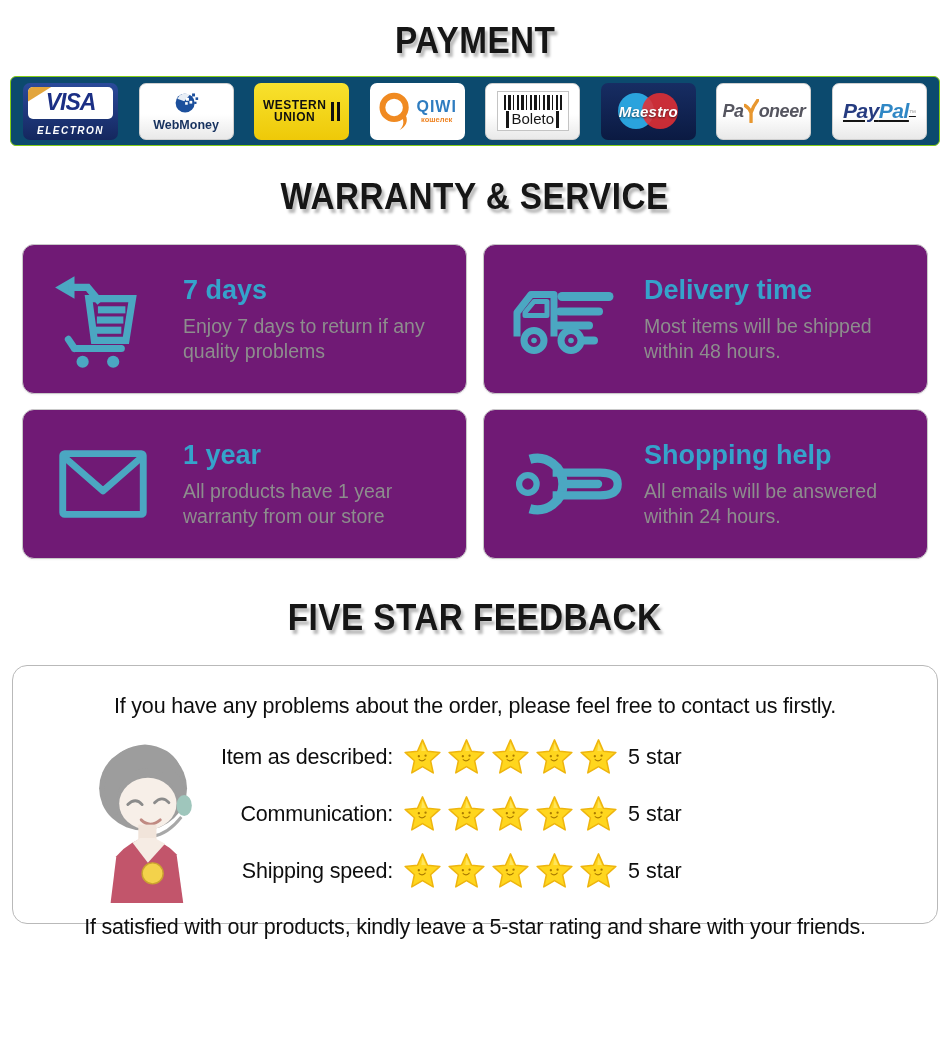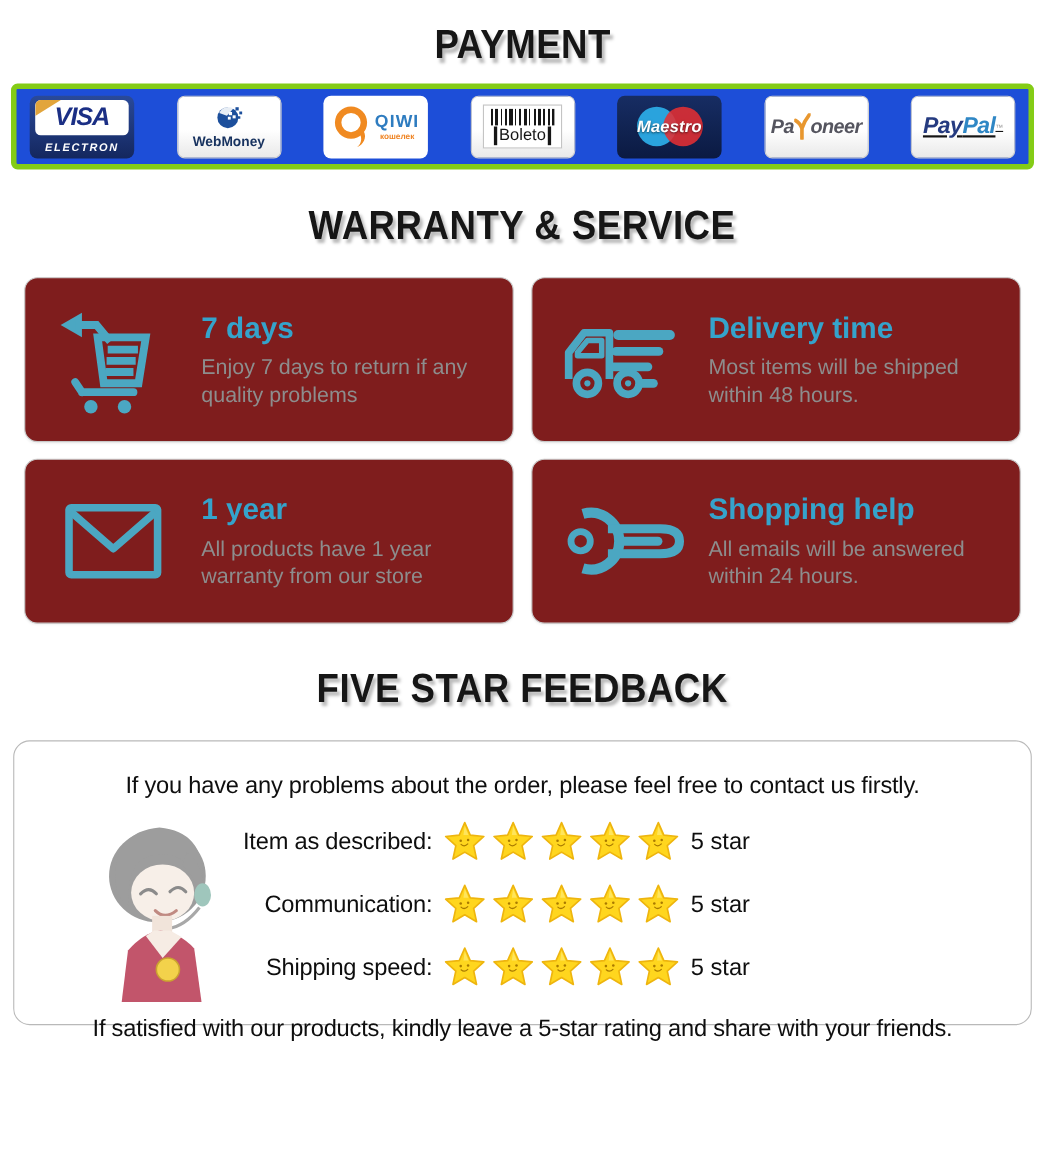--- a/index.html
+++ b/index.html
@@ -13,23 +13,23 @@
   .heading .ht{
     display:inline-block;transform:scaleX(.9);font-size:37px;letter-spacing:.5px;
     text-shadow:3px 4px 3px rgba(0,0,0,.28);white-space:nowrap;
   }
   #payment-heading{padding-top:20px;}
   #warranty-heading{margin-top:30px;}
   #feedback-heading{margin-top:38px;}
 
   
   .pay-strip{
-    margin:14px 10px 0;height:68px;border:5px solid #84cc16;border-radius:6px;
+    margin:14px 10px 0;height:68px;border:1px solid #84cc16;border-radius:6px;
     display:flex;align-items:center;justify-content:space-between;padding:0 12px;
-    background:#1d4ed8;
+    background:#0c4a6e;
   }
   .pm{
     width:95px;height:57px;border-radius:7px;position:relative;flex:0 0 auto;
     display:flex;align-items:center;justify-content:center;flex-direction:column;
     overflow:hidden;box-sizing:border-box;
   }
   .pm.bordered{border:1px solid #cfcfcf;background:linear-gradient(#ffffff 55%,#e9e9e9);}
   
   .pm-visa{background:linear-gradient(#2a4a9a,#14275e);}
   .visa-inner{position:absolute;top:4px;left:5px;right:5px;height:32px;background:#fff;border-radius:5px;
@@ -74,21 +74,21 @@
   .pp-pre{font-style:italic;font-weight:bold;font-size:21px;color:#253b80;letter-spacing:-.5px;}
   .pp-post{font-style:italic;font-weight:bold;font-size:21px;color:#2f87c5;letter-spacing:-.5px;}
   .pp-tm{font-size:7px;color:#9a9a9a;margin-top:2px;}
 
   
   .cards-grid{
     margin:26px 22px 0;display:grid;grid-template-columns:1fr 1fr;
     column-gap:16px;row-gap:15px;
   }
   .card{
-    border:1px solid #c9c9c9;border-radius:12px;height:148px;background:#7f1d1d;
+    border:1px solid #c9c9c9;border-radius:12px;height:148px;background:#701a75;
     display:flex;align-items:center;box-shadow:0 1px 2px rgba(0,0,0,.05);
   }
   .card-icon{width:160px;display:flex;justify-content:center;flex:0 0 160px;}
   .card-text{flex:1;padding-right:12px;max-width:285px;}
   .card-title{color:#35a3cb;font-size:27px;font-weight:bold;margin:0 0 8px;}
   .card-desc{color:#8d8d8d;font-size:19.5px;line-height:1.28;margin:0;}
   .wicon{stroke:#4ba7c2;fill:none;stroke-width:7;}
 
   
   .fb-box{
@@ -141,20 +141,32 @@
         <rect x="19" y="12.5" width="3.2" height="3.2" fill="#ffffff"></rect>
         <rect x="14" y="14" width="3" height="3" fill="#ffffff"></rect>
         <rect x="22" y="4" width="3.4" height="3.4" fill="#1c4f9c"></rect>
         <rect x="26" y="8.5" width="3" height="3" fill="#1c4f9c"></rect>
         <rect x="24.5" y="13.5" width="2.6" height="2.6" fill="#1c4f9c"></rect>
       </svg>
       <span class="wm-text">WebMoney</span>
     </div>
   </div>
 
+  <div class="pm pm-wu">
+    <div class="wu-wrap">
+      <div class="wu-lines">
+        <span class="wu-l">WESTERN</span>
+        <span class="wu-l">UNION</span>
+      </div>
+      <span class="wu-bars">
+          <span class="wu-bar"></span>
+          <span class="wu-bar"></span>
+        </span>
+    </div>
+  </div>
 
   <div class="pm pm-qiwi">
     <div class="qiwi-wrap">
       <svg width="36" height="42" viewBox="0 0 40 46">
         <circle cx="19" cy="19" r="13" fill="none" stroke="#f08a21" stroke-width="6.5"></circle>
         <path d="M26,28 C31,33 30,40 25,44 C32,41 35,34 32,28" fill="#f08a21"></path>
       </svg>
       <div class="qiwi-col">
         <span class="qiwi-main">QIWI</span>
         <span class="qiwi-sub">кошелек</span>

